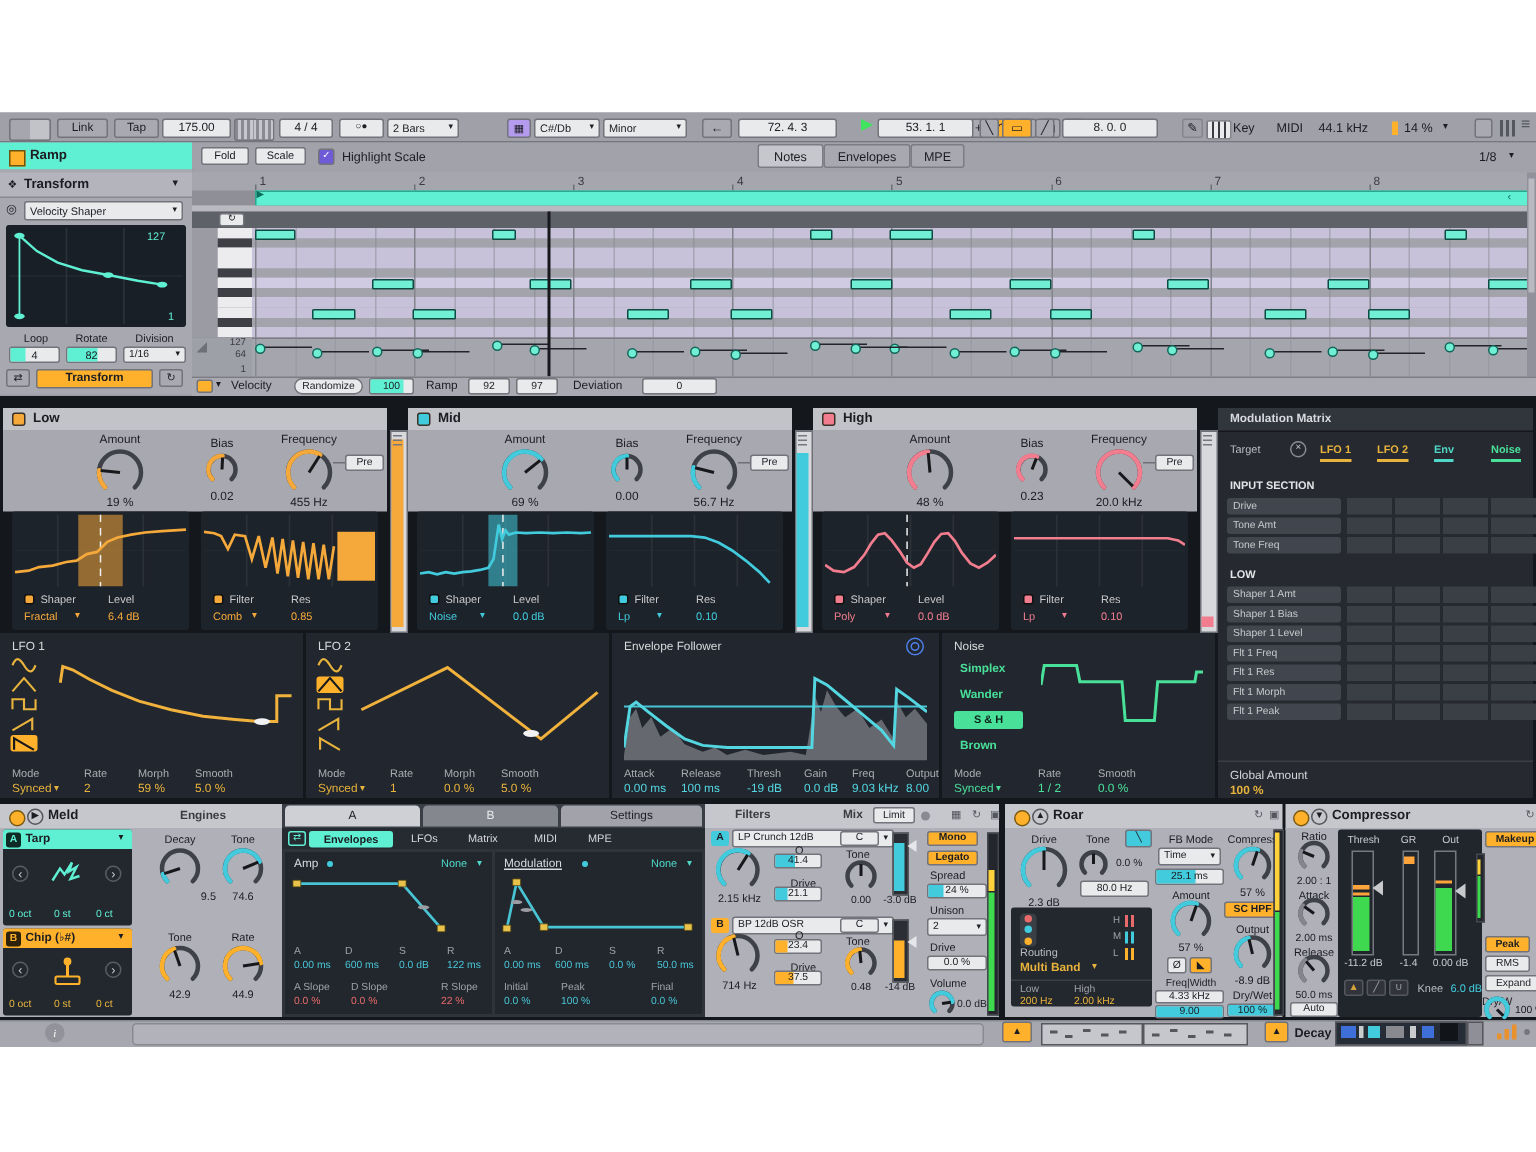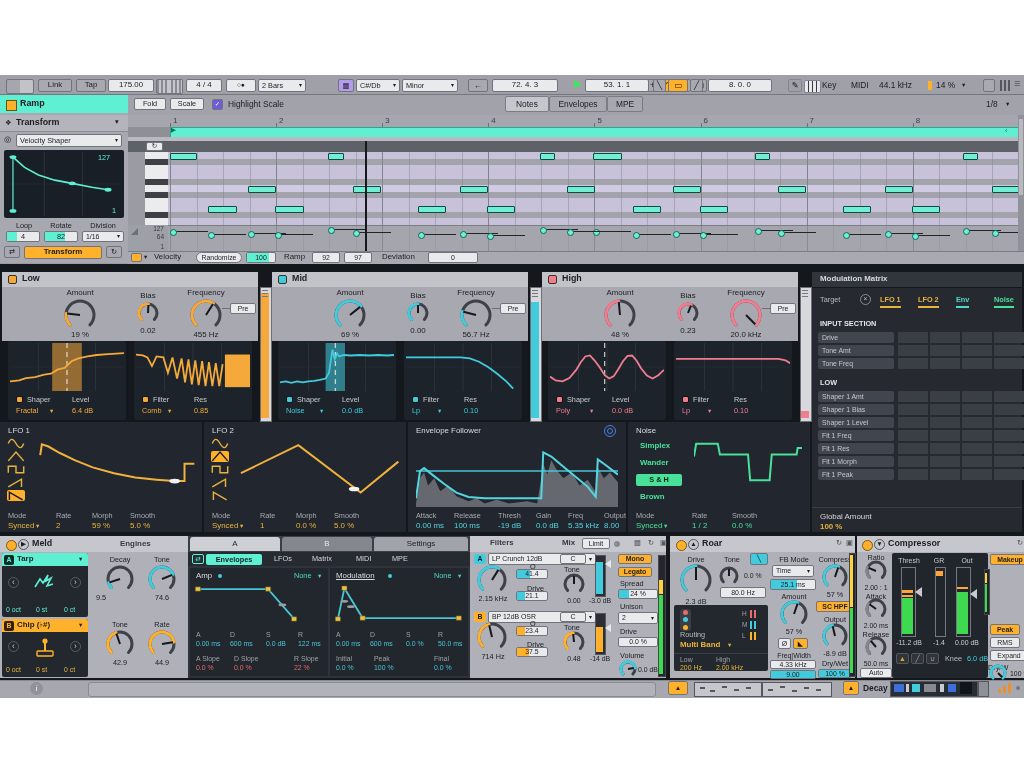--- a/index.html
+++ b/index.html
@@ -647,21 +647,21 @@
       </svg>
       <div class="a t7" style="left:416px;top:437px;color:#A9ABB0;">Attack</div>
       <div class="a t75" style="left:416px;top:447px;color:#53D6E0;">0.00 ms</div>
       <div class="a t7" style="left:454px;top:437px;color:#A9ABB0;">Release</div>
       <div class="a t75" style="left:454px;top:447px;color:#53D6E0;">100 ms</div>
       <div class="a t7" style="left:498px;top:437px;color:#A9ABB0;">Thresh</div>
       <div class="a t75" style="left:498px;top:447px;color:#53D6E0;">-19 dB</div>
       <div class="a t7" style="left:536px;top:437px;color:#A9ABB0;">Gain</div>
       <div class="a t75" style="left:536px;top:447px;color:#53D6E0;">0.0 dB</div>
       <div class="a t7" style="left:568px;top:437px;color:#A9ABB0;">Freq</div>
-      <div class="a t75" style="left:568px;top:447px;color:#53D6E0;">5.35 kHz</div>
+      <div class="a t75" style="left:568px;top:447px;color:#53D6E0;">9.03 kHz</div>
       <div class="a t7" style="left:604px;top:437px;color:#A9ABB0;">Output</div>
       <div class="a t75" style="left:604px;top:447px;color:#53D6E0;">8.00</div>
       <div class="a" style="left:628px;top:347px;width:182px;height:110px;background:#22272F;"></div>
       <div class="a t75" style="left:636px;top:352px;color:#D8DADD;">Noise</div>
       <div class="a t75 b" style="left:640px;top:367px;color:#49E09A;">Simplex</div>
       <div class="a t75 b" style="left:640px;top:384px;color:#49E09A;">Wander</div>
       <div class="a bxx t7 b" style="left:636px;top:399px;width:46px;height:12px;background:#49E09A;border:1px solid #73747B;border:none;color:#10231A;">S &amp; H</div>
       <div class="a t75 b" style="left:640px;top:418px;color:#49E09A;">Brown</div>
       <svg class="a" style="left:694px;top:360px" width="108" height="72" viewBox="0 0 100 100" preserveAspectRatio="none">
         <polyline points="0,30 2,12 22,12 24,27 50,27 52,63 70,63 72,27 95,27 96,18 100,18" fill="none" stroke="#49E09A" stroke-width="2" vector-effect="non-scaling-stroke"></polyline>
@@ -707,21 +707,21 @@
       <div class="a bxx t8" style="left:70px;top:566px;width:11px;height:11px;border:1px solid #5A5C62;border-radius:50%;color:#C9CBCF;">›</div>
       <div class="a t65" style="left:6px;top:591px;color:#E8B33C;">0 oct</div>
       <div class="a t65" style="left:36px;top:591px;color:#E8B33C;">0 st</div>
       <div class="a t65" style="left:64px;top:591px;color:#E8B33C;">0 ct</div>
       <div class="a t7" style="left:96px;top:481px;width:48px;text-align:center;">Decay</div>
       <svg class="a" style="left:104px;top:488px" width="32" height="32">
         <path d="M7.5,24.5 A12,12 0 1 1 24.5,24.5" stroke="#3E4248" stroke-width="3" fill="none" stroke-linecap="round"></path>
         <path d="M7.5,24.5 A12,12 0 0 1 4.6,19.7" stroke="#41CBDD" stroke-width="3" fill="none" stroke-linecap="round"></path>
         <line x1="16" y1="16" x2="5.5" y2="19.4" stroke="#17181C" stroke-width="2"></line>
       </svg>
-      <div class="a t7" style="left:96px;top:519px;width:48px;text-align:left;">9.5</div>
+      <div class="a t7" style="left:96px;top:519px;width:48px;text-align:right;">9.5</div>
       <div class="a t7" style="left:138px;top:481px;width:48px;text-align:center;">Tone</div>
       <svg class="a" style="left:146px;top:488px" width="32" height="32">
         <path d="M7.5,24.5 A12,12 0 1 1 24.5,24.5" stroke="#3E4248" stroke-width="3" fill="none" stroke-linecap="round"></path>
         <path d="M7.5,24.5 A12,12 0 1 1 27.1,11.4" stroke="#41CBDD" stroke-width="3" fill="none" stroke-linecap="round"></path>
         <line x1="16" y1="16" x2="26.2" y2="11.8" stroke="#17181C" stroke-width="2"></line>
       </svg>
       <div class="a t7" style="left:138px;top:519px;width:48px;text-align:center;">74.6</div>
       <div class="a t7" style="left:96px;top:546px;width:48px;text-align:center;">Tone</div>
       <svg class="a" style="left:104px;top:553px" width="32" height="32">
         <path d="M7.5,24.5 A12,12 0 1 1 24.5,24.5" stroke="#3E4248" stroke-width="3" fill="none" stroke-linecap="round"></path>

